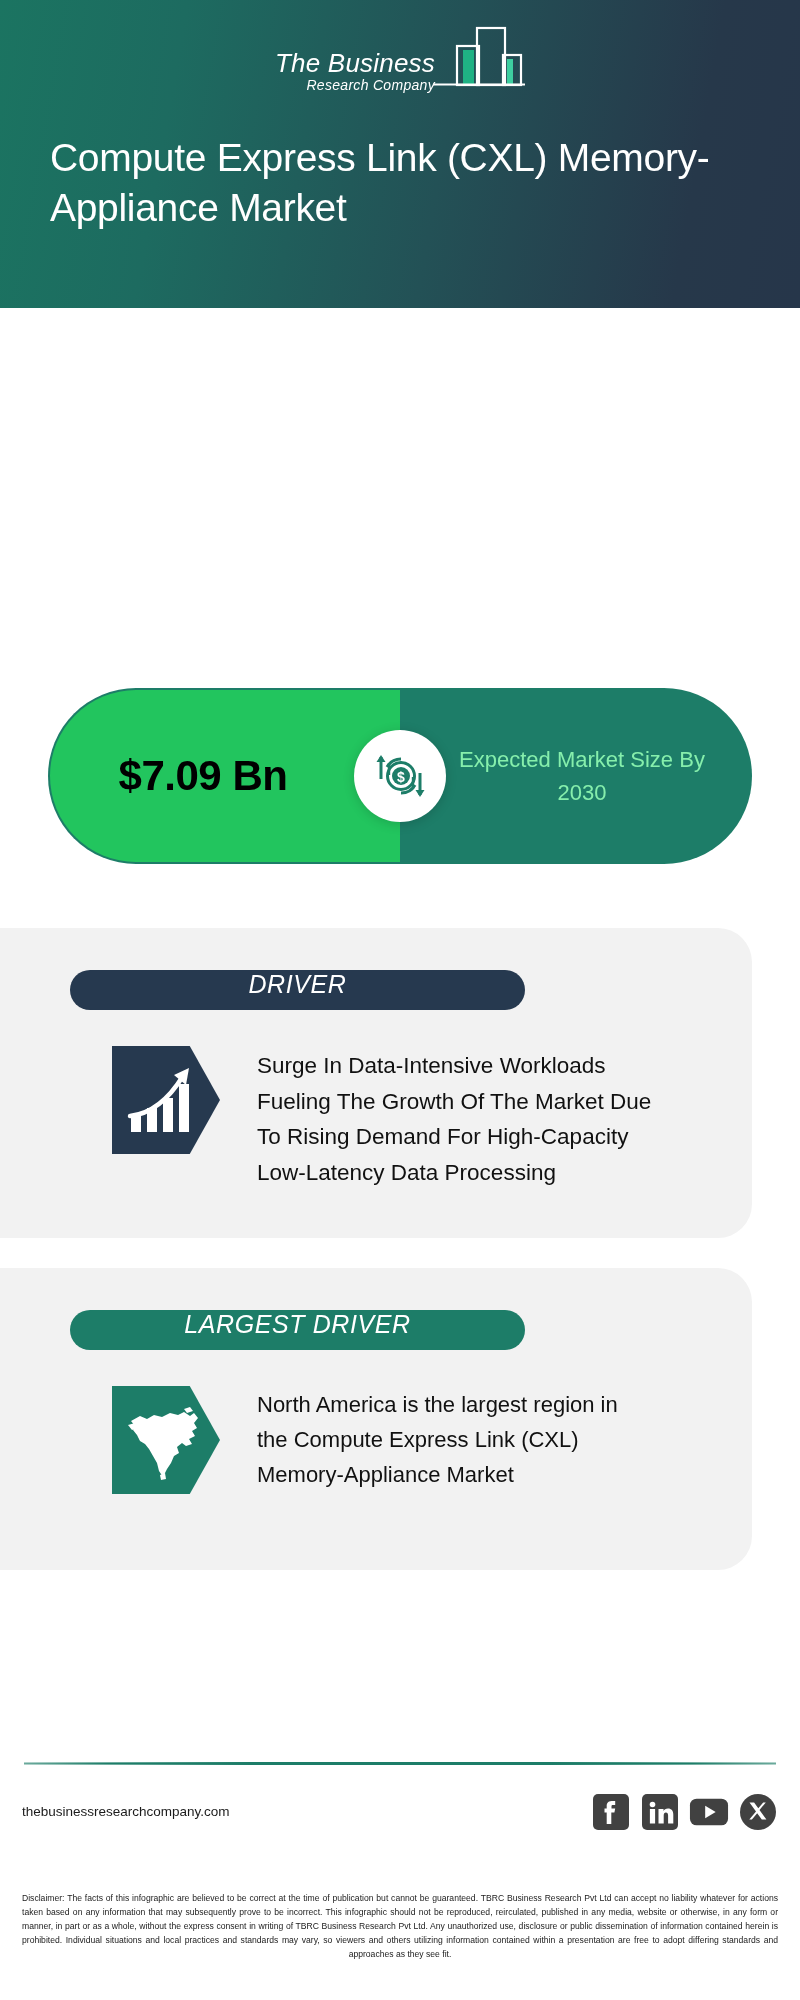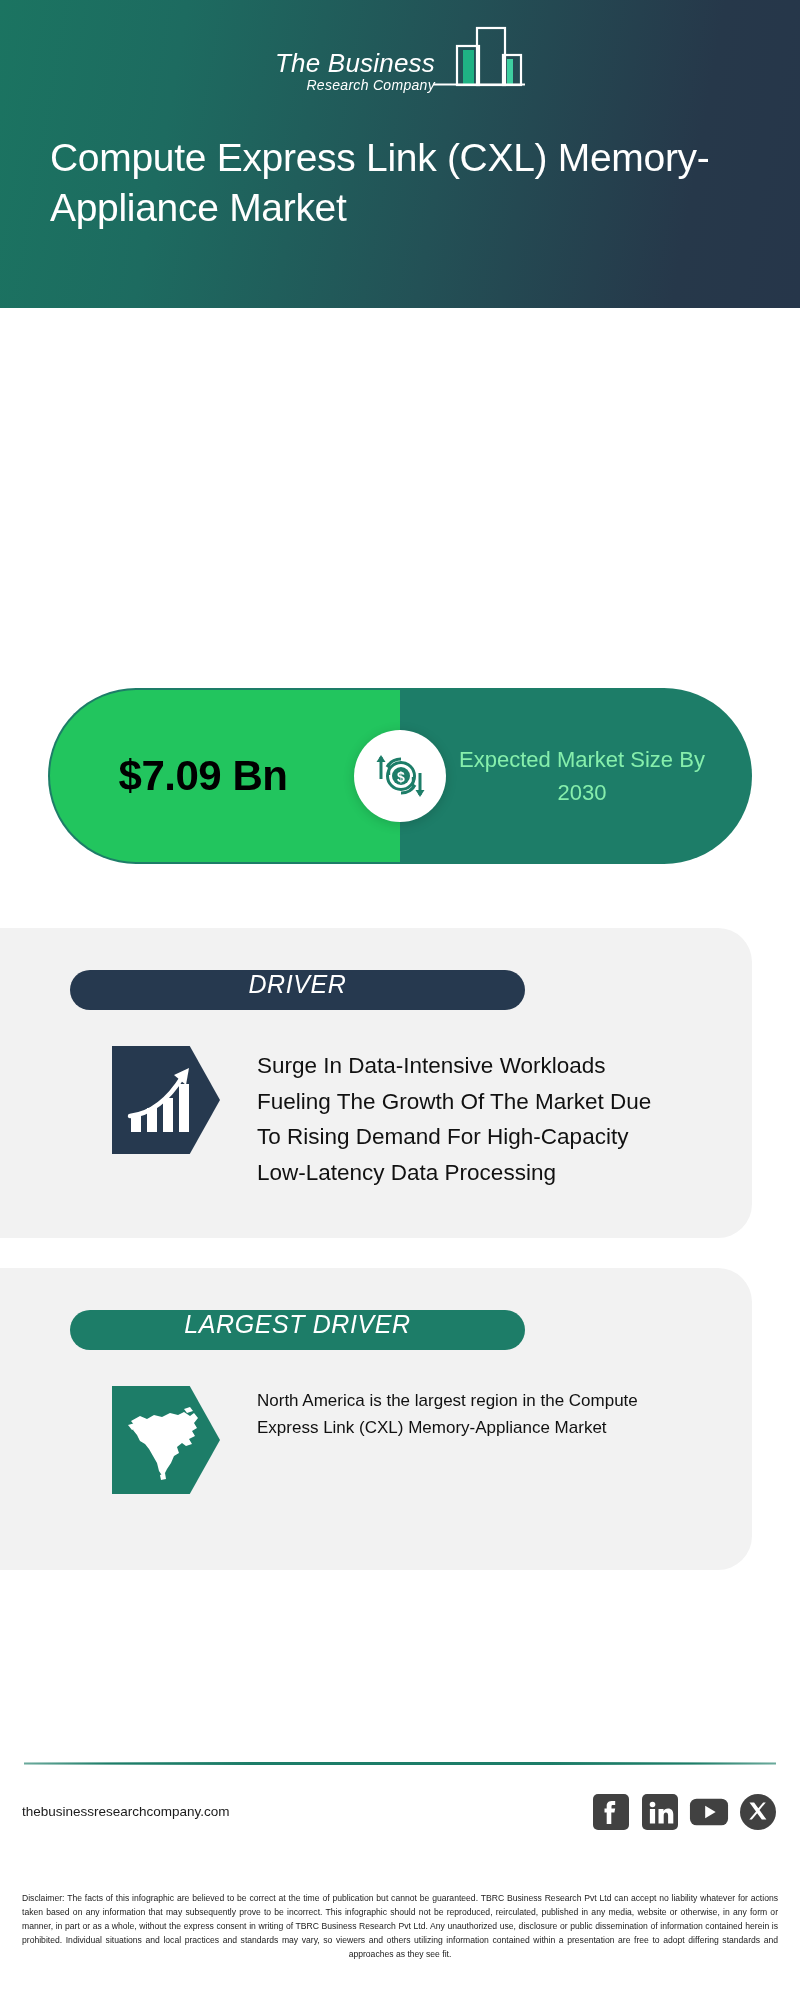--- a/index.html
+++ b/index.html
@@ -254,21 +254,21 @@
   .pent-driver { background: #26394f; }
   .pent-region { background: #1d7d68; }
 
   .section-text {
     font-size: 22.5px;
     line-height: 1.58;
     color: #111111;
     padding-top: 2px;
     max-width: 395px;
   }
-  .section-text.region { font-size: 17px; }
+  .section-text.region { font-size: 22px; }
 
   
   .divider {
     position: absolute;
     left: 24px;
     top: 1762px;
     width: 752px;
     height: 3px;
     background: radial-gradient(ellipse at center, #1d7d68 0%, #1d7d68 55%, rgba(29,125,104,0) 100%);
   }

